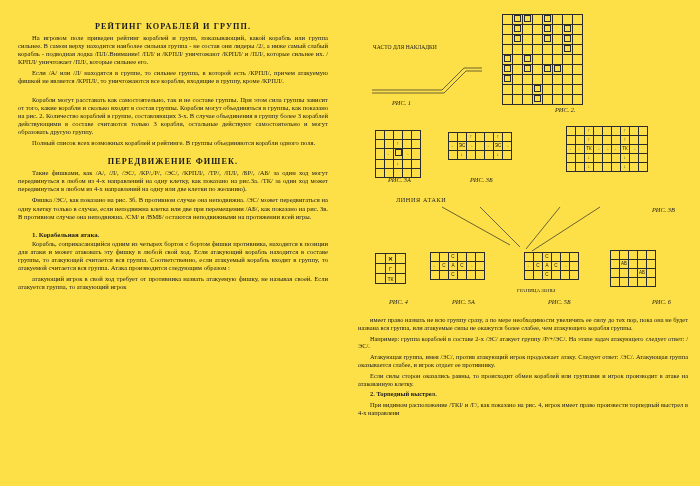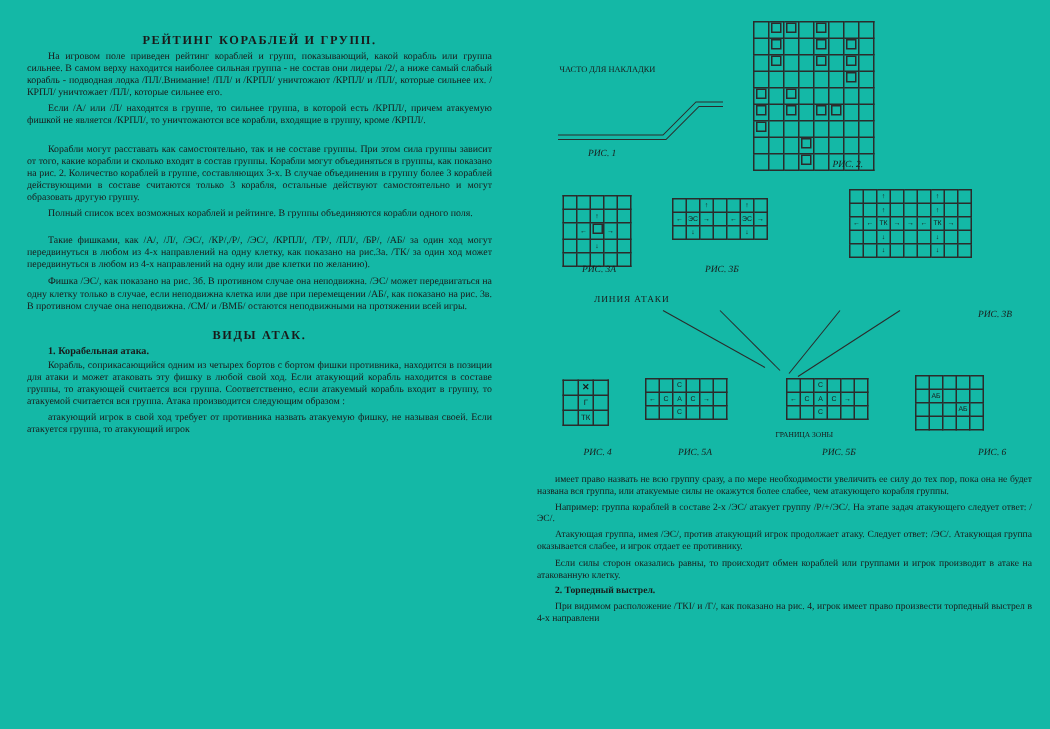--- a/index.html
+++ b/index.html
@@ -11,21 +11,21 @@
     width: 700px;
     height: 486px;
     overflow: hidden;
     font-family: "Liberation Serif", serif;
     color: #1a1a1a;
   }
   .page {
     position: relative;
     width: 700px;
     height: 486px;
-    background: #14b8a6;
+    background: #fde047;
   }
   .col-left {
     position: absolute;
     left: 18px;
     top: 22px;
     width: 310px;
     height: 450px;
   }
   h2.sec {
     font-size: 8.2px;
@@ -107,26 +107,26 @@
     <p class="body">На игровом поле приведен рейтинг кораблей и групп, показывающий, какой корабль или группа сильнее. В самом верху находится наиболее сильная группа - не состав они лидеры /2/, а ниже самый слабый корабль - подводная лодка /ПЛ/.Внимание! /ПЛ/ и /КРПЛ/ уничтожают /КРПЛ/ и /ПЛ/, которые сильнее их. /КРПЛ/ уничтожает /ПЛ/, которые сильнее его.</p>
     <p class="body">Если /А/ или /Л/ находятся в группе, то сильнее группа, в которой есть /КРПЛ/, причем атакуемую фишкой не является /КРПЛ/, то уничтожаются все корабли, входящие в группу, кроме /КРПЛ/.</p>
 
     <div class="blockgap"></div>
 
     <p class="body">Корабли могут расставать как самостоятельно, так и не составе группы. При этом сила группы зависит от того, какие корабли и сколько входят в состав группы. Корабли могут объединяться в группы, как показано на рис. 2. Количество кораблей в группе, составляющих 3-х. В случае объединения в группу более 3 кораблей действующими в составе считаются только 3 корабля, остальные действуют самостоятельно и могут образовать другую группу.</p>
     <p class="body">Полный список всех возможных кораблей и рейтинге. В группы объединяются корабли одного поля.</p>
 
     <div class="blockgap"></div>
 
+    <h2 class="sec">ПЕРЕДВИЖЕНИЕ ФИШЕК.</h2>
     <p class="body">Такие фишками, как /А/, /Л/, /ЭС/, /КР/,/Р/, /ЭС/, /КРПЛ/, /ТР/, /ПЛ/, /БР/, /АБ/ за один ход могут передвинуться в любом из 4-х направлений на одну клетку, как показано на рис.3а. /ТК/ за один ход может передвинуться в любом из 4-х направлений на одну или две клетки по желанию).</p>
     <p class="body">Фишка /ЭС/, как показано на рис. 3б. В противном случае она неподвижна. /ЭС/ может передвигаться на одну клетку только в случае, если неподвижна клетка или две при перемещении /АБ/, как показано на рис. 3в. В противном случае она неподвижна. /СМ/ и /ВМБ/ остаются неподвижными на протяжении всей игры.</p>
 
     <div class="blockgap"></div>
 
-    <h2 class="sec">ВИДЫ АТАК.</h2>
     <div class="subhead">1. Корабельная атака.</div>
     <p class="body">Корабль, соприкасающийся одним из четырех бортов с бортом фишки противника, находится в позиции для атаки и может атаковать эту фишку в любой свой ход. Если атакующий корабль находится в составе группы, то атакующей считается вся группа. Соответственно, если атакуемый корабль входит в группу, то атакуемой считается вся группа. Атака производится следующим образом :</p>
     <p class="body">атакующий игрок в свой ход требует от противника назвать атакуемую фишку, не называя своей. Если атакуется группа, то атакующий игрок</p>
   </div>
 
   <div class="fig" style="left:502px; top:14px;">
     <table class="grid">
       <tbody>
           <tr>
             <td></td>

